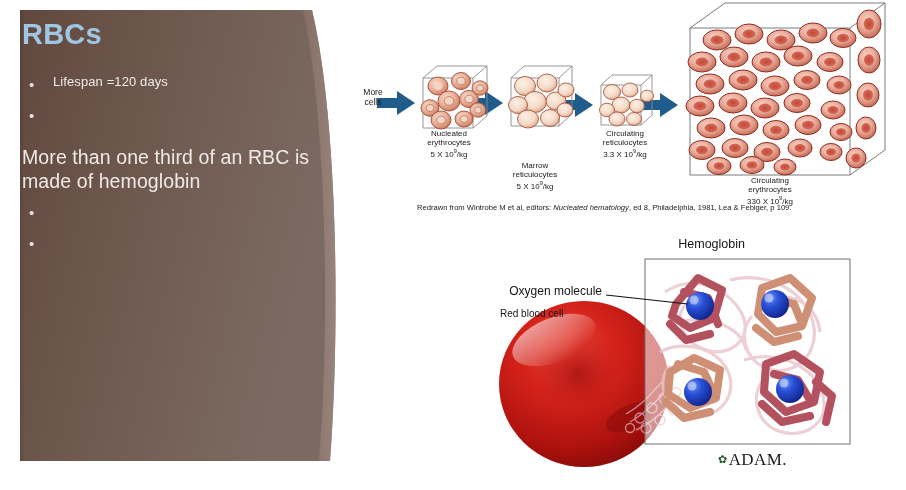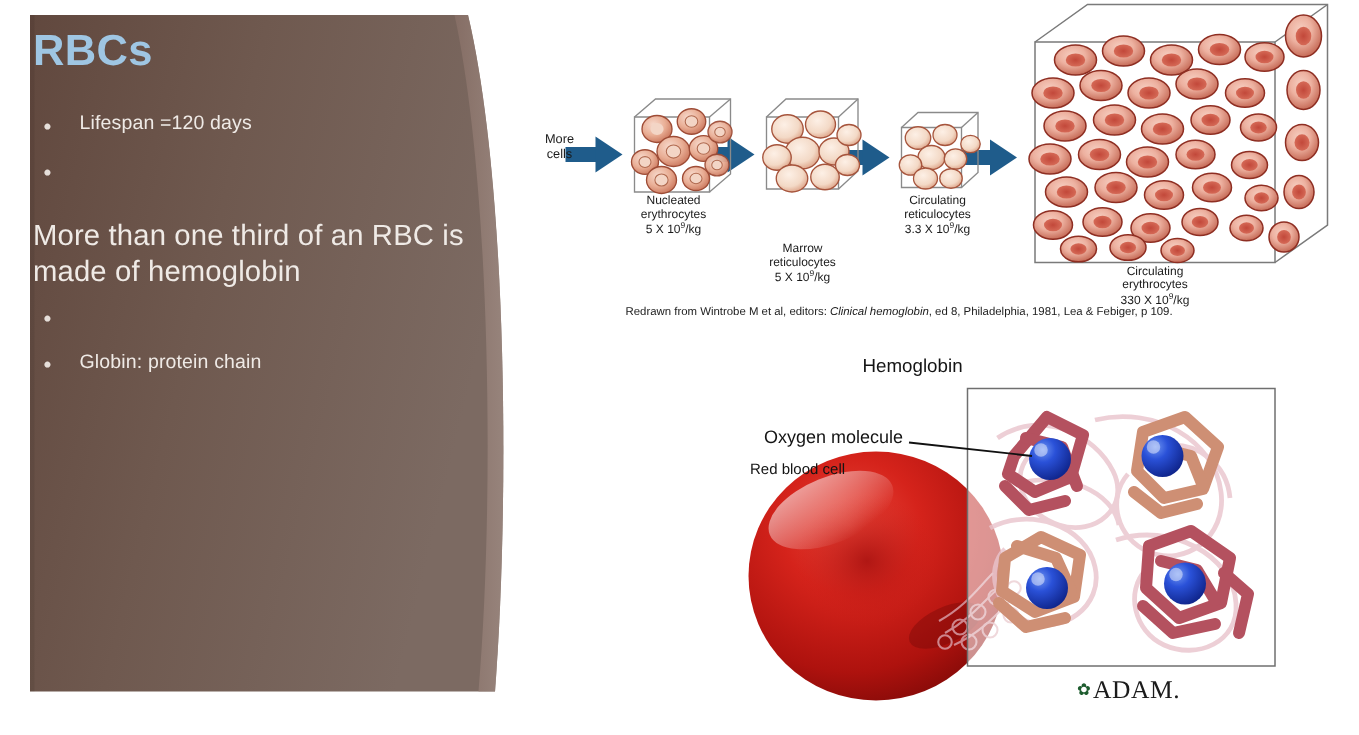--- a/index.html
+++ b/index.html
@@ -31,21 +31,21 @@
 
   .lbl{position:absolute;font-family:"Liberation Sans",sans-serif;
        color:#1a1a1a;text-align:center;line-height:1.12;}
   .lbl-sm{font-size:8px;}
   .lbl-stem{font-size:8.5px;line-height:1.15;}
   .cite{position:absolute;left:72px;top:203px;width:490px;font-size:7.6px;
         color:#202020;line-height:1.2;text-align:left;white-space:nowrap;}
   .cite i{font-style:italic;}
 
   .hb-txt{position:absolute;color:#141414;line-height:1.26;}
-  .t-hemoglobin{font-size:12.5px;left:95px;top:5px;width:170px;text-align:left;}
+  .t-hemoglobin{font-size:12.5px;left:95px;top:5px;width:170px;text-align:right;}
   .t-oxy{font-size:12px;left:20px;top:52px;width:102px;text-align:right;}
   .t-rbc{font-size:10px;left:20px;top:76px;width:104px;text-align:left;}
   .t-carries{font-size:12px;left:165px;top:182px;width:150px;text-align:left;}
   .adam{position:absolute;left:238px;top:218px;font-family:"Liberation Serif",serif;
         font-size:17px;letter-spacing:.4px;color:#1b1b1b;}
   .adam .leaf{color:#1d5c2e;font-size:11px;vertical-align:2px;margin-right:1px;}
   sup{font-size:70%;}
 </style>
 </head>
 <body>
@@ -89,21 +89,20 @@
       <div class="gap"></div>
 
       <p class="lvl1">More than one third of an RBC is made of hemoglobin</p>
 
       <div class="lvl2">
         <span class="bullet">•</span>
       </div>
 
       <div class="lvl2">
         <span class="bullet">•</span>
-        <span class="txt">Globin: protein chain</span>
       </div>
     </div>
   </div>
 
   <div class="flow">
 
     <svg width="561" height="210" viewBox="0 0 561 210">
       <defs>
         <radialGradient id="rbcA" cx="0.38" cy="0.34" r="0.72">
           <stop offset="0" stop-color="#F7D9CC"></stop>
@@ -336,21 +335,21 @@
       <span>reticulocytes</span><br>
       <span>3.3 X 10</span><sup>9</sup><span>/kg</span>
     </div>
 
     <div class="lbl lbl-sm" style="left:388px;top:177px;width:74px;">
       <span>Circulating</span><br>
       <span>erythrocytes</span><br>
       <span>330 X 10</span><sup>9</sup><span>/kg</span>
     </div>
 
-    <div class="cite"><span>Redrawn from Wintrobe M et al, editors: </span><i>Clinical hemoglobin</i><span>, ed 8, Philadelphia, 1981, Lea &amp; Febiger, p 109.</span></div>
+    <div class="cite"><span>Redrawn from Wintrobe M et al, editors: </span><i>Nucleated hematology</i><span>, ed 8, Philadelphia, 1981, Lea &amp; Febiger, p 109.</span></div>
   </div>
 
   <div class="hb">
 
     <svg width="426" height="258" viewBox="0 0 426 258">
       <defs>
         <radialGradient id="bigRbc" cx="0.40" cy="0.30" r="0.78">
           <stop offset="0" stop-color="#E8463A"></stop>
           <stop offset="0.35" stop-color="#D5231B"></stop>
           <stop offset="0.75" stop-color="#AE120E"></stop>

